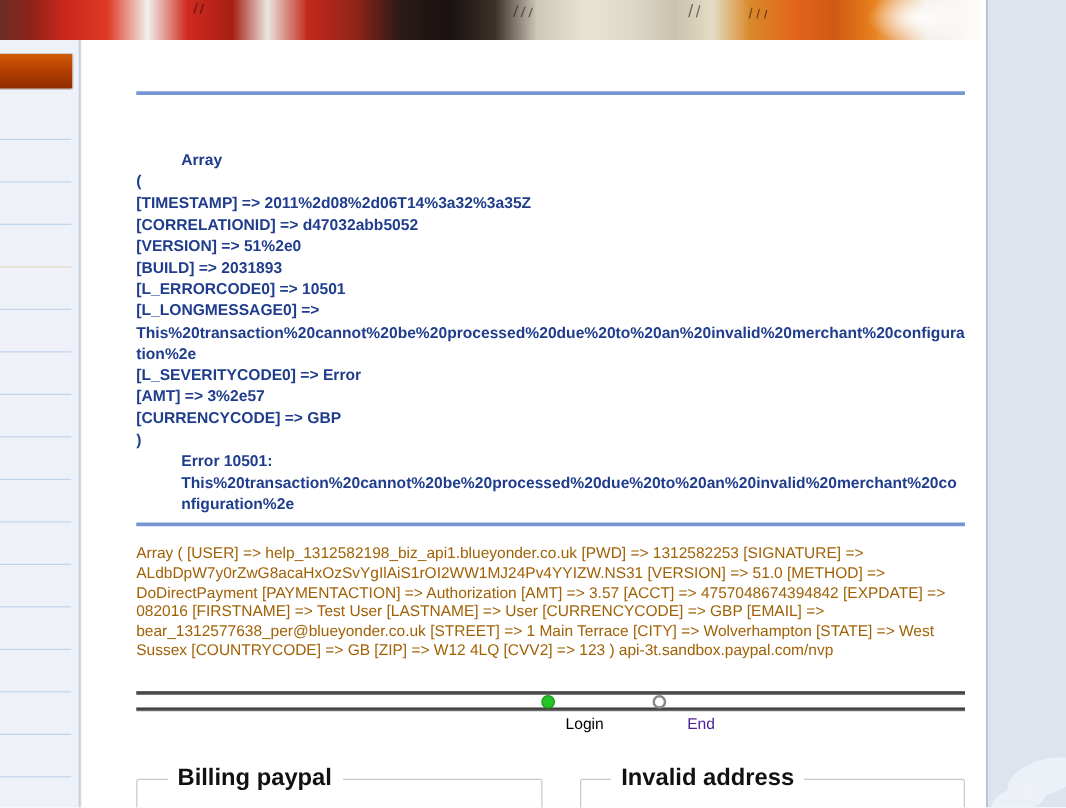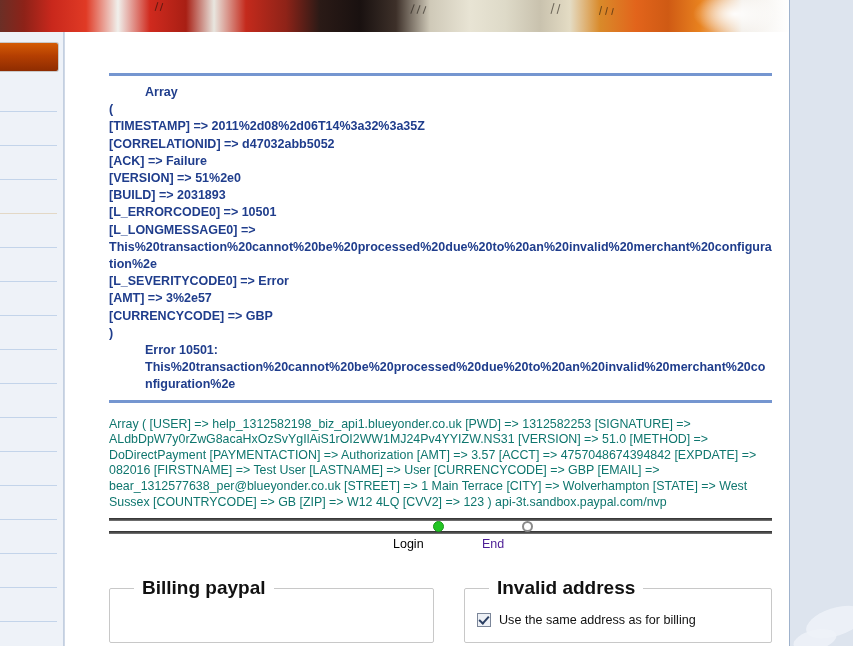--- a/index.html
+++ b/index.html
@@ -147,46 +147,47 @@
   }
 
   
   .err-block {
     color: #1f3d8c;
     font-family: "Liberation Sans", sans-serif;
     font-weight: bold;
     font-size: 12.5px;
     line-height: 17.2px;
     padding: 8px 0 6px 0;
+    margin-top: 36px;
   }
   .err-block .indent { padding-left: 36px; }
   .err-line { white-space: pre-wrap; word-break: break-word; }
 
   
   .req-block {
-    color: #0f766e;
+    color: #a16207;
     font-size: 12.4px;
     line-height: 15.6px;
-    padding: 14px 0 8px 0;
+    padding: 14px 0 24px 0;
     word-break: break-word;
   }
 
   
   .stepper-wrap { position: relative; height: 46px; }
   .stepper-line {
     position: absolute;
     left: 0; right: 0; top: 10px;
     height: 3px;
     background: linear-gradient(180deg,#2e2e2e 0%, #4f4f4f 55%, #7d7d7d 100%);
   }
   .step {
     position: absolute;
     top: 0;
     transform: translateX(-50%);
-    text-align: left;
+    text-align: right;
     width: 90px;
   }
   .step .dot {
     width: 11px; height: 11px;
     border-radius: 50%;
     margin: 0 auto;
     box-sizing: border-box;
   }
   .step.active .dot { background: #22c523; border: 1px solid #189a19; }
   .step.inactive .dot { background: #ffffff; border: 2px solid #8a8a8a; }
@@ -279,21 +280,20 @@
   <div class="content">
     <div class="inner">
 
       <hr class="blue">
 
       <div class="err-block">
         <div class="err-line indent">Array</div>
         <div class="err-line">(</div>
         <div class="err-line">[TIMESTAMP] =&gt; 2011%2d08%2d06T14%3a32%3a35Z</div>
         <div class="err-line">[CORRELATIONID] =&gt; d47032abb5052</div>
-        <div class="err-line">[ACK] =&gt; Failure</div>
         <div class="err-line">[VERSION] =&gt; 51%2e0</div>
         <div class="err-line">[BUILD] =&gt; 2031893</div>
         <div class="err-line">[L_ERRORCODE0] =&gt; 10501</div>
         <div class="err-line">[L_LONGMESSAGE0] =&gt; This%20transaction%20cannot%20be%20processed%20due%20to%20an%20invalid%20merchant%20configuration%2e</div>
         <div class="err-line">[L_SEVERITYCODE0] =&gt; Error</div>
         <div class="err-line">[AMT] =&gt; 3%2e57</div>
         <div class="err-line">[CURRENCYCODE] =&gt; GBP</div>
         <div class="err-line">)</div>
         <div class="err-line indent">Error 10501: This%20transaction%20cannot%20be%20processed%20due%20to%20an%20invalid%20merchant%20configuration%2e</div>
       </div>

